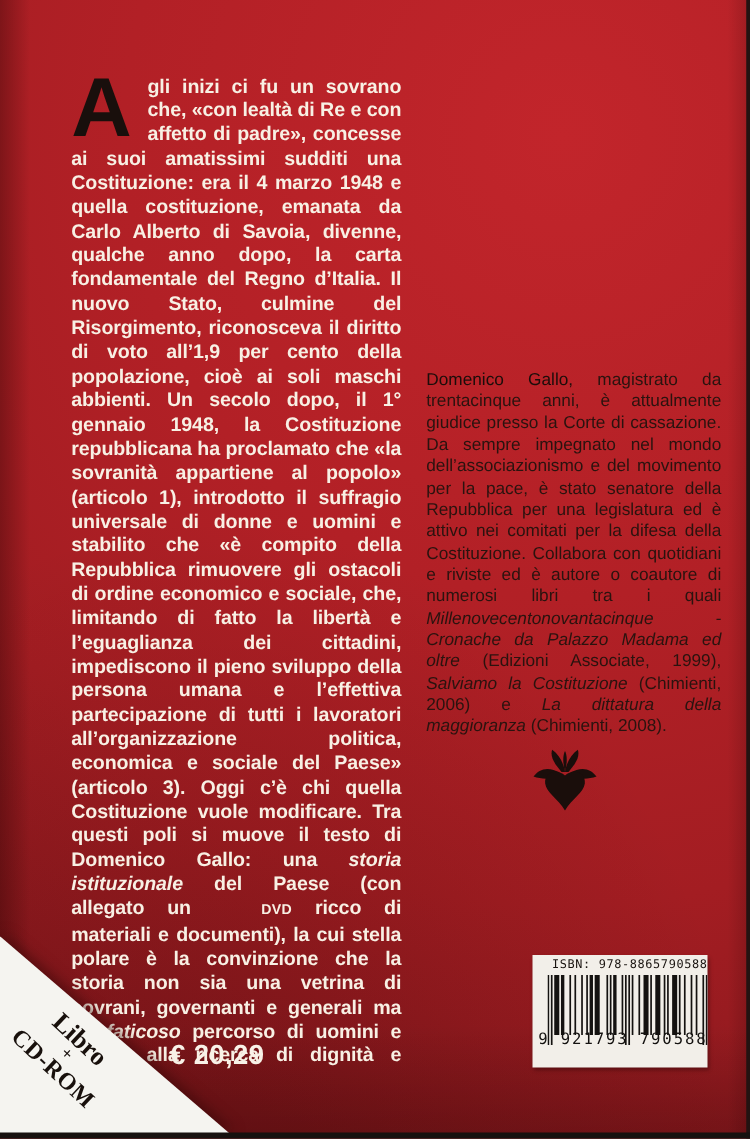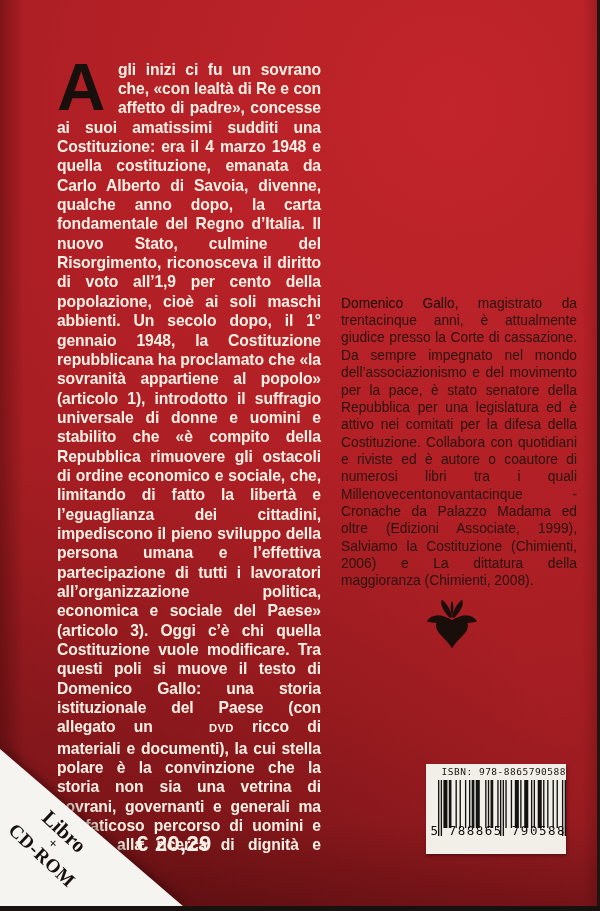--- a/index.html
+++ b/index.html
@@ -28,21 +28,21 @@
     position:absolute;left:57px;top:44px;width:264px;z-index:4;
     color:#f8f0e4;font-size:15.7px;line-height:19.35px;font-weight:700;
     text-align:justify;letter-spacing:-.1px;hyphens:auto;
   }
   .dropcap{
     float:left;
     font-size:67px;line-height:50px;height:56px;width:54px;
     font-weight:700;color:#190f0c;
     margin:2px 7px 0 0;
   }
-  .it{}
+  .it{font-style:italic;}
   .sc{text-transform:uppercase;font-size:.72em;letter-spacing:.3px;margin-left:38px;}
 
   
   .bio{
     position:absolute;left:341px;top:281px;width:236px;z-index:4;
     color:#2a130f;font-size:13.8px;line-height:17.35px;font-weight:400;
     text-align:justify;hyphens:auto;
   }
   .bio .name{font-weight:400;color:#1b0d0a;}
 
@@ -152,21 +152,21 @@
         <rect x="64" y="2" width="3" height="48"></rect>
           <rect x="69" y="2" width="1" height="48"></rect>
         <rect x="71" y="2" width="1" height="48"></rect>
           <rect x="74" y="2" width="3" height="48"></rect>
         <rect x="78" y="2" width="1" height="48"></rect>
           <rect x="81" y="2" width="1" height="48"></rect>
         <rect x="85" y="2" width="1" height="48"></rect>
           <rect x="88" y="2" width="1" height="48"></rect>
       </g>
     </svg>
-    <div class="ean-digits">5 788865 790588</div>
+    <div class="ean-digits">9 921793 790588</div>
   </div>
 
   <div class="price">€ 20,29</div>
 
   <div class="ribbon-wrap">
     <div class="ribbon">
       <div class="ribbon-text">
         <div class="ribbon-line1">Libro</div>
         <div class="ribbon-plus">+</div>
         <div class="ribbon-line2">CD-ROM</div>

